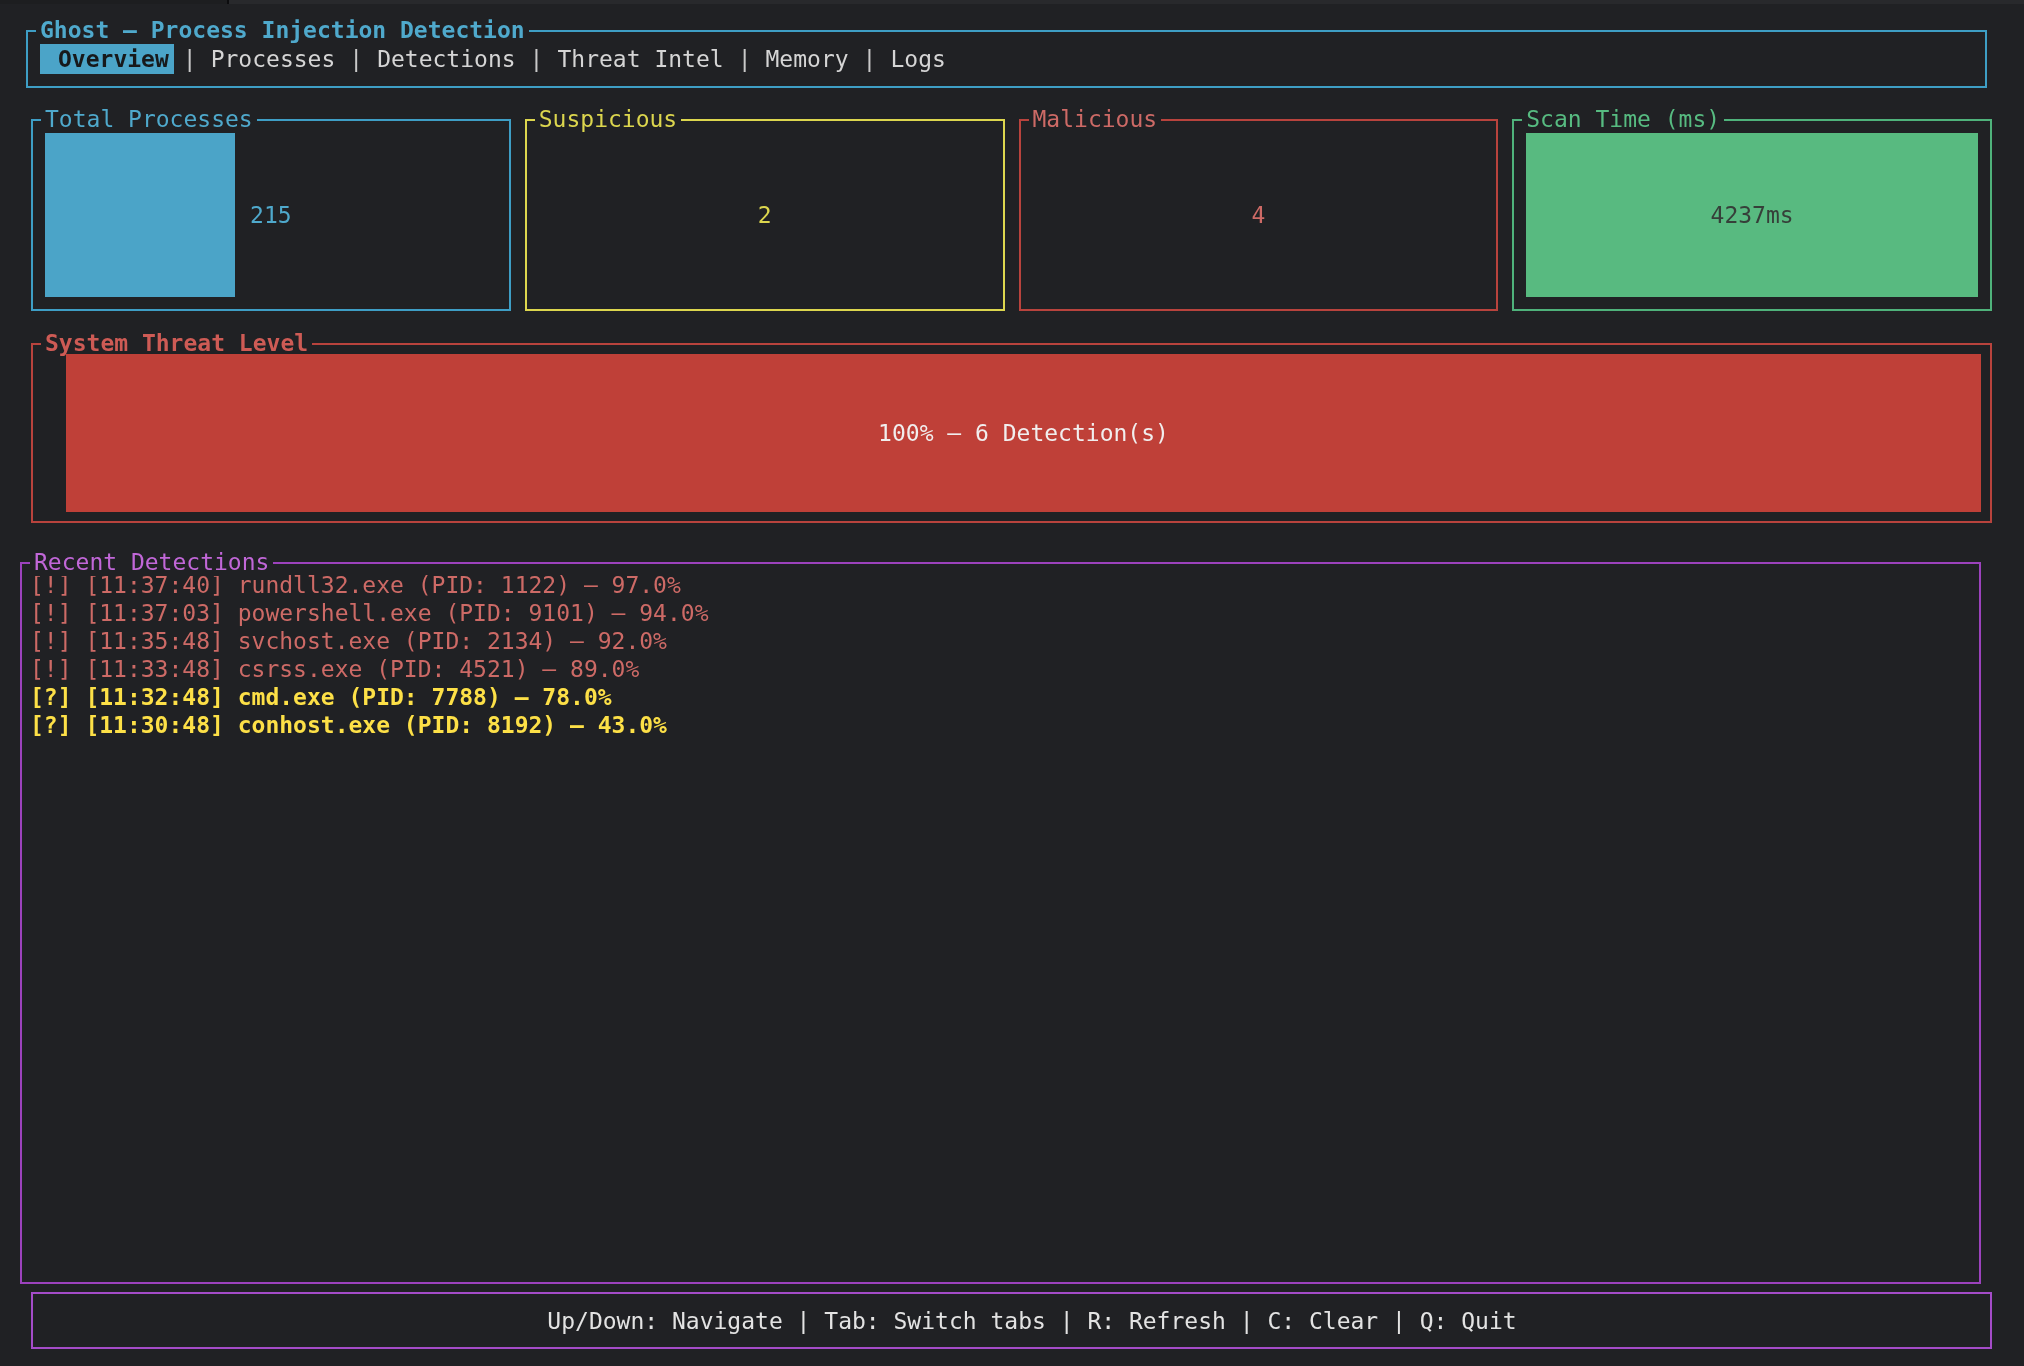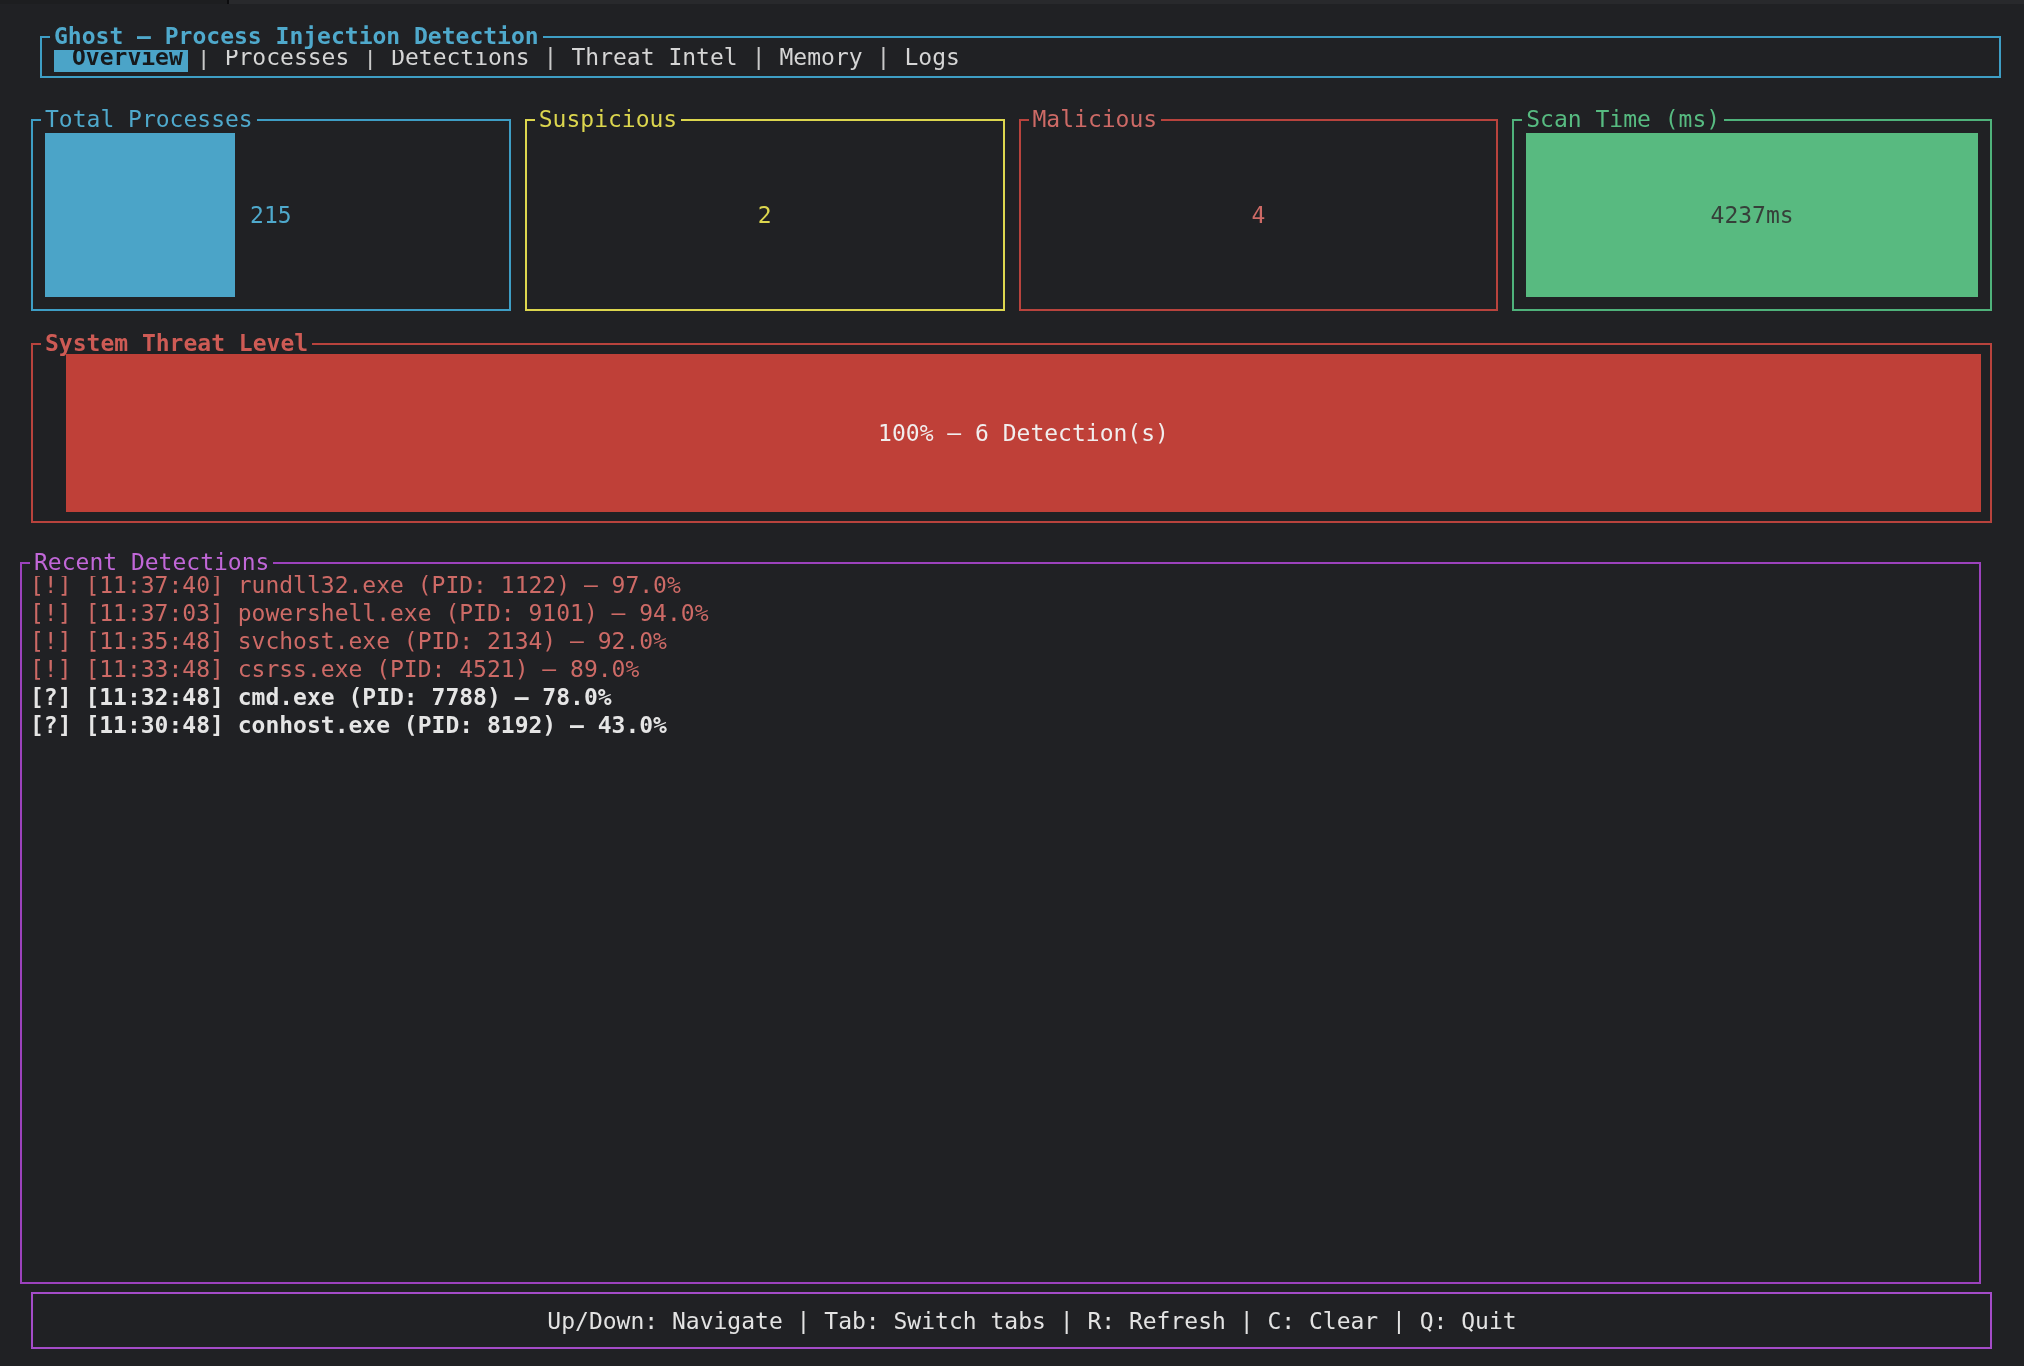--- a/index.html
+++ b/index.html
@@ -13,21 +13,21 @@
   .top-strip{position:absolute;top:0;left:0;width:100%;height:4px;background:#28292c;}
   .top-strip .strip-left{position:absolute;left:0;top:0;width:227px;height:4px;background:#1d1e20;border-right:2px solid #0c0c0e;}
 
   .box{position:absolute;box-sizing:border-box;border:2px solid;background:#202124;}
   .box-title{
     position:absolute;top:-16px;left:8px;background:#202124;padding:0 4px;
     line-height:28px;white-space:pre;
   }
 
   
-  .tabs-box{left:40px;top:30px;width:1961px;height:42px;border-color:#3e9ec5;margin-top:6px;}
+  .tabs-box{left:26px;top:30px;width:1961px;height:58px;border-color:#3e9ec5;}
   .tabs-box .box-title{color:#4fa9cc;font-weight:bold;}
   .tabs-row{display:flex;align-items:center;height:100%;padding-left:12px;white-space:pre;}
   .tab{color:#d5d5d5;padding:1px 5px;cursor:default;}
   .tab.active{background:#4ba4c8;color:#17191b;font-weight:bold;padding-left:18px;}
   .tab-sep{color:#c9c9c9;margin:0 9px;}
 
   
   .stats-row{position:absolute;left:31px;top:119px;width:1961px;height:192px;display:flex;gap:14px;}
   .stat{position:relative;flex:1;box-sizing:border-box;border:2px solid;background:#202124;}
   .gauge{position:absolute;inset:12px;display:flex;align-items:center;justify-content:center;text-align:right;}
@@ -60,21 +60,21 @@
   .threat-box .gauge{inset:9px;margin-left:24px;}
   .threat-box .gauge-fill{background:#bf4038;}
   .threat-box .gauge-label{color:#f1eeee;}
 
   
   .detections-box{left:20px;top:562px;width:1961px;height:722px;border-color:#9c42bd;}
   .detections-box .box-title{color:#c167d8;}
   .det-list{padding:7px 0 0 8px;}
   .det-row{height:28px;line-height:28px;white-space:pre;cursor:default;}
   .det-row[data-severity="malicious"]{color:#cd6a66;}
-  .det-row[data-severity="suspicious"]{color:#e5e5e5;font-weight:bold;}
+  .det-row[data-severity="suspicious"]{color:#fde047;font-weight:bold;}
 
   
   .footer-box{left:31px;top:1292px;width:1961px;height:57px;border-color:#a44cc9;
     display:flex;align-items:center;justify-content:center;padding-left:41px;}
   .footer-text{color:#e3e3e3;white-space:pre;}
 </style>
 </head>
 <body>
 
 <div class="screen">

